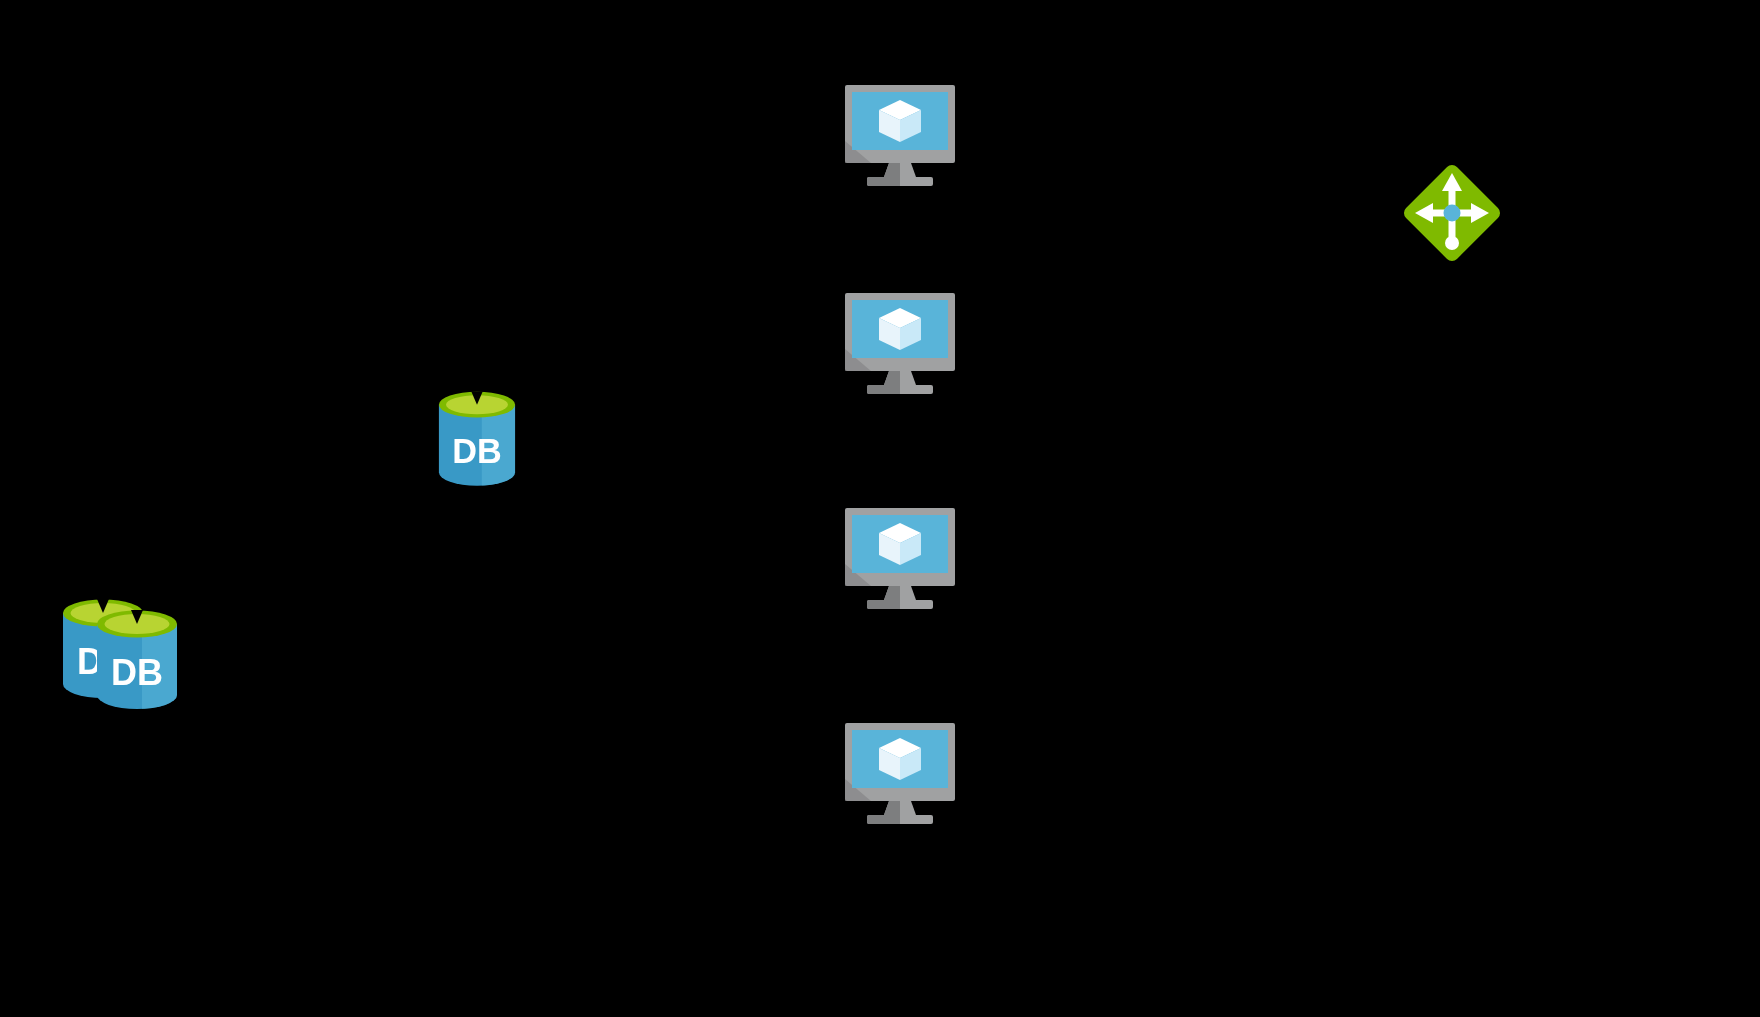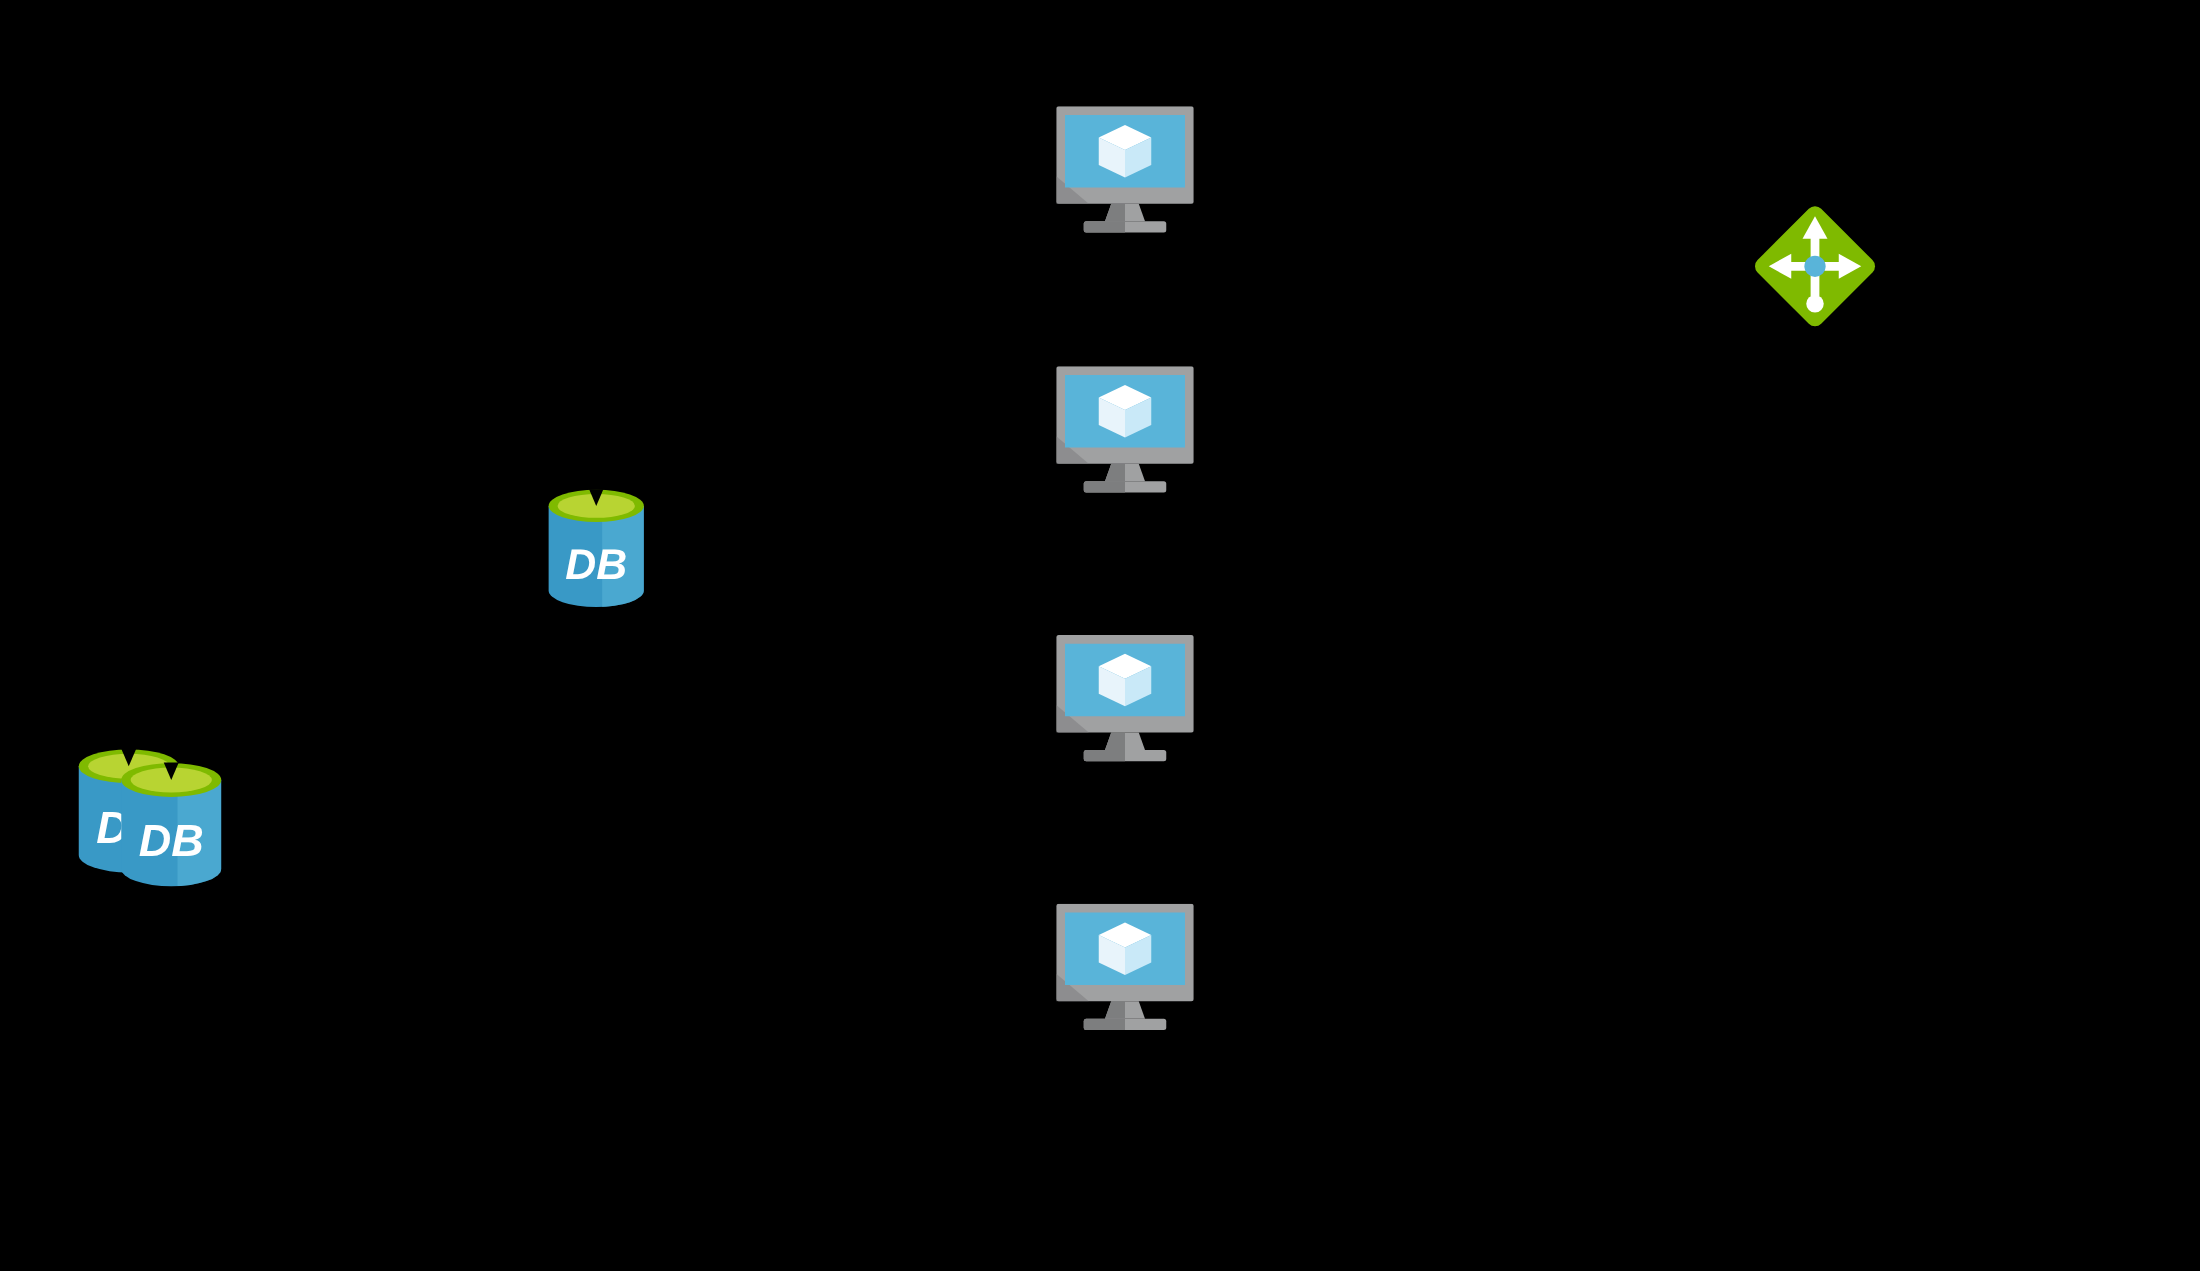--- a/index.html
+++ b/index.html
@@ -7,21 +7,20 @@
     padding: 0;
     background: #000000;
     font-family: "Liberation Sans", sans-serif;
   }
   .canvas {
     position: relative;
     width: 1760px;
     height: 1017px;
     background: #000000;
     overflow: hidden;
-    font-style: italic;
   }
   .node {
     position: absolute;
   }
   .node svg {
     display: block;
     width: 100%;
     height: 100%;
   }
 </style>

